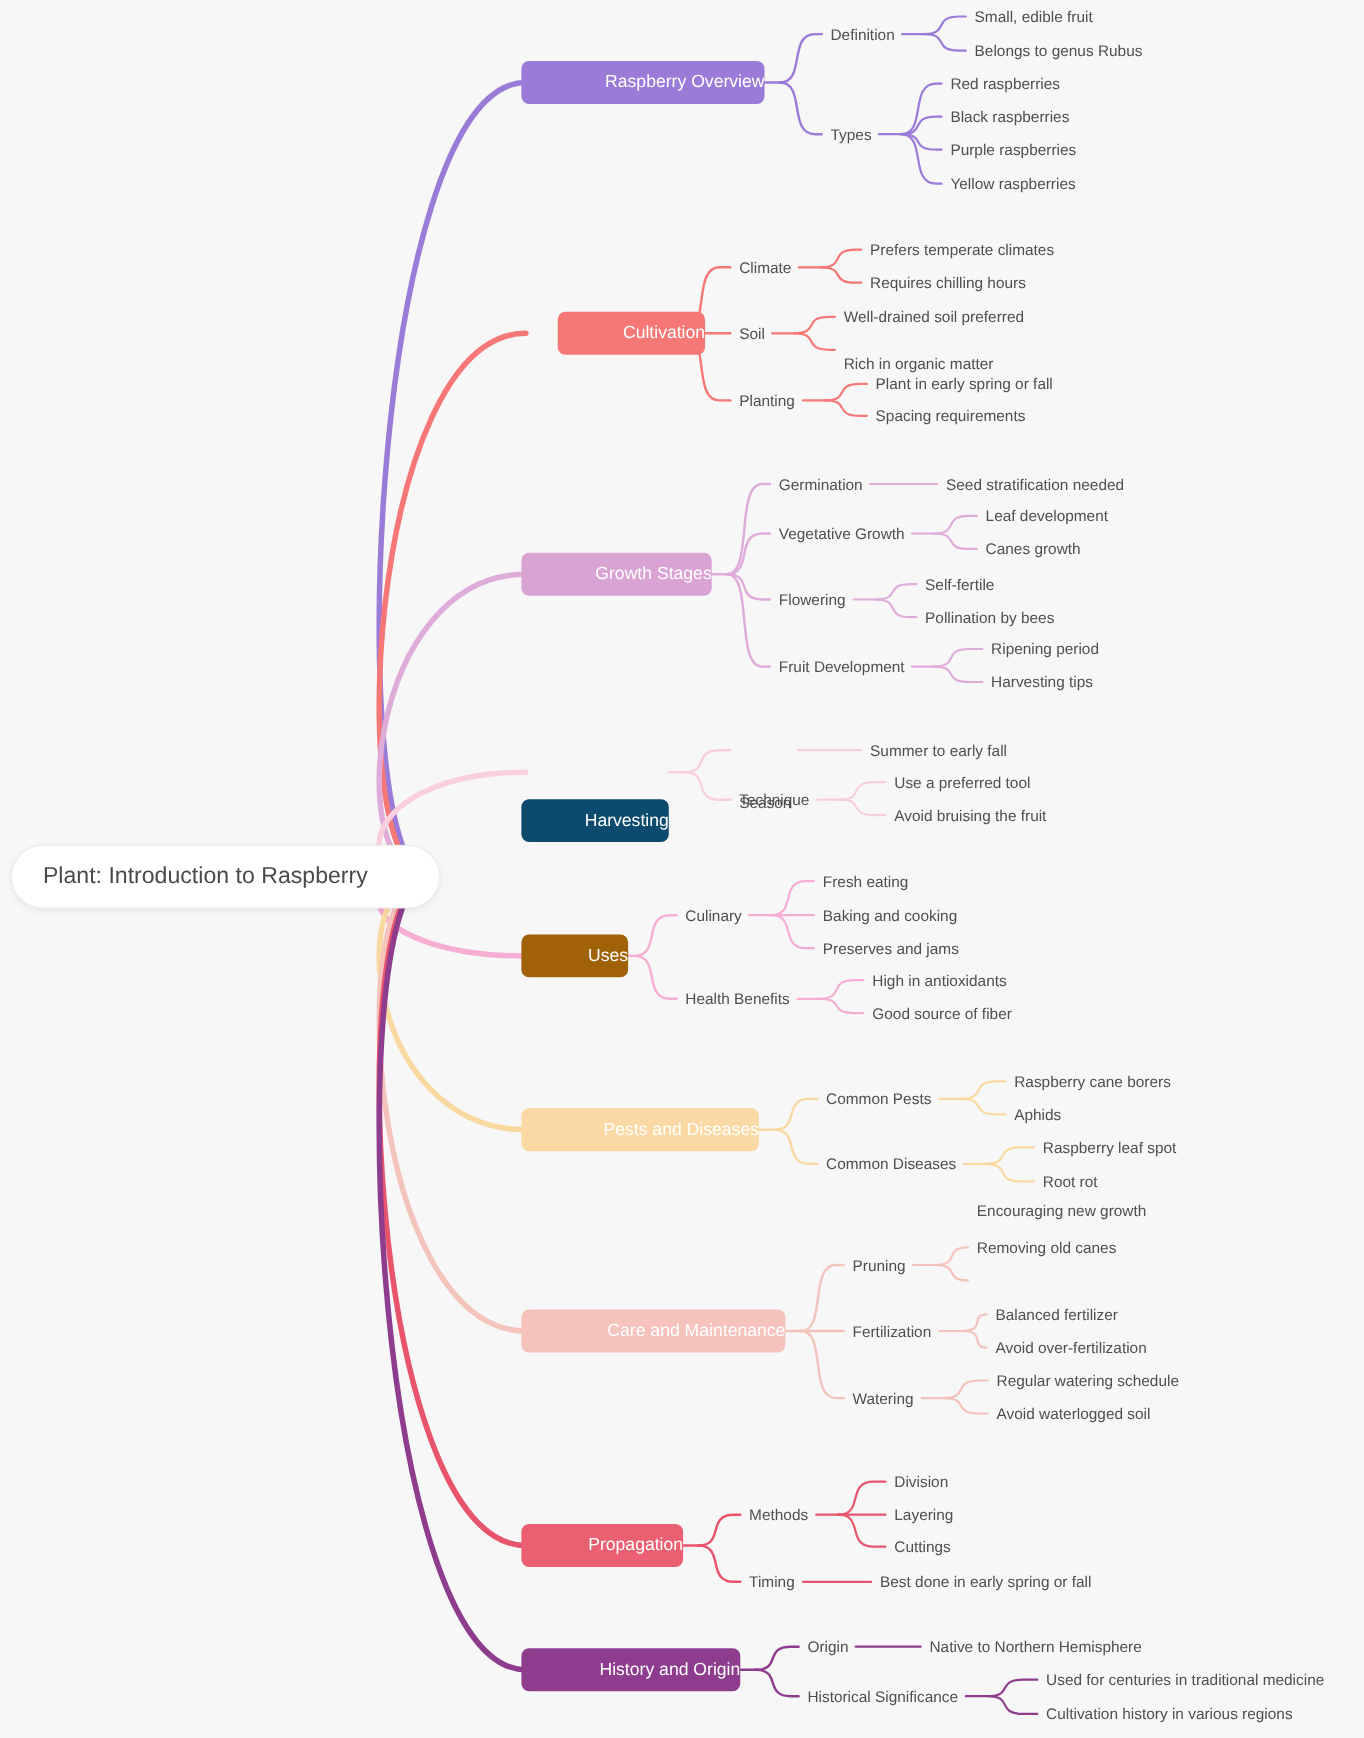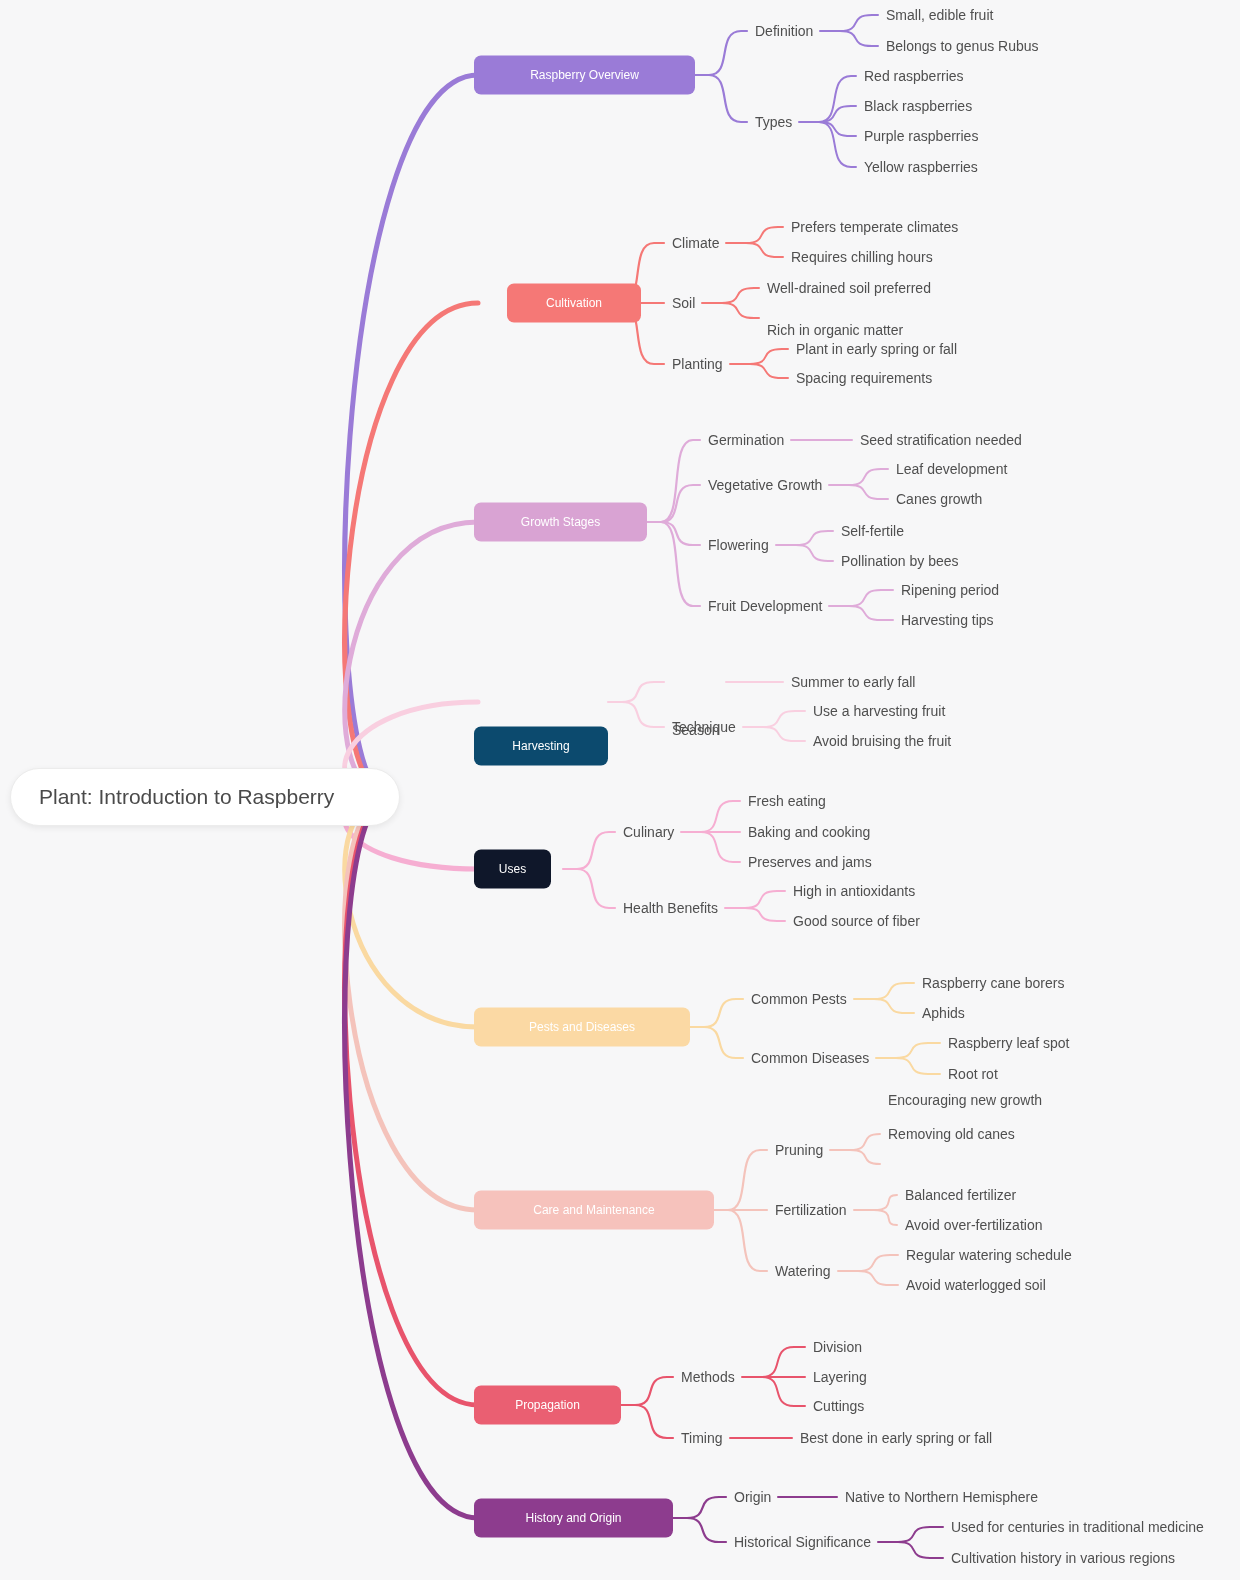--- a/index.html
+++ b/index.html
@@ -25,24 +25,24 @@
     color: #4f4f4f;
     white-space: nowrap;
     z-index: 1;
     line-height: 1;
   }
   .branch-box {
     position: absolute;
     transform: translateY(-50%);
     height: 39px;
     line-height: 39px;
-    text-align: center;
+    text-align: right;
     border-radius: 7px;
     color: #ffffff;
-    font-size: 12px;
+    font-size: 16px;
     white-space: nowrap;
     z-index: 2;
     cursor: pointer;
   }
   .root-pill {
     position: absolute;
     left: 10px;
     top: 768px;
     width: 390px;
     height: 58px;
@@ -200,23 +200,23 @@
     <div class="node-label" style="left: 708px; top: 545px;">Flowering</div>
     <div class="node-label" style="left: 841px; top: 531px;">Self-fertile</div>
     <div class="node-label" style="left: 841px; top: 561px;">Pollination by bees</div>
     <div class="node-label" style="left: 708px; top: 606px;">Fruit Development</div>
     <div class="node-label" style="left: 901px; top: 590px;">Ripening period</div>
     <div class="node-label" style="left: 901px; top: 620px;">Harvesting tips</div>
     <div class="branch-box" style="left: 474px; top: 702px; width: 134px; background: #0c4a6e; margin-top: 44px;">Harvesting</div>
     <div class="node-label" style="left: 672px; top: 682px; margin-top: 48px;">Season</div>
     <div class="node-label" style="left: 791px; top: 682px;">Summer to early fall</div>
     <div class="node-label" style="left: 672px; top: 727px;">Technique</div>
-    <div class="node-label" style="left: 813px; top: 711px;">Use a harvesting fruit</div>
+    <div class="node-label" style="left: 813px; top: 711px;">Use a preferred tool</div>
     <div class="node-label" style="left: 813px; top: 741px;">Avoid bruising the fruit</div>
-    <div class="branch-box" style="left: 474px; top: 869px; width: 77px; background: #0f172a;">Uses</div>
+    <div class="branch-box" style="left: 474px; top: 869px; width: 97px; background: #a16207;">Uses</div>
     <div class="node-label" style="left: 623px; top: 832px;">Culinary</div>
     <div class="node-label" style="left: 748px; top: 801px;">Fresh eating</div>
     <div class="node-label" style="left: 748px; top: 832px;">Baking and cooking</div>
     <div class="node-label" style="left: 748px; top: 862px;">Preserves and jams</div>
     <div class="node-label" style="left: 623px; top: 908px;">Health Benefits</div>
     <div class="node-label" style="left: 793px; top: 891px;">High in antioxidants</div>
     <div class="node-label" style="left: 793px; top: 921px;">Good source of fiber</div>
     <div class="branch-box" style="left: 474px; top: 1027px; width: 216px; background: rgb(251, 217, 164);">Pests and Diseases</div>
     <div class="node-label" style="left: 751px; top: 999px;">Common Pests</div>
     <div class="node-label" style="left: 922px; top: 983px;">Raspberry cane borers</div>

